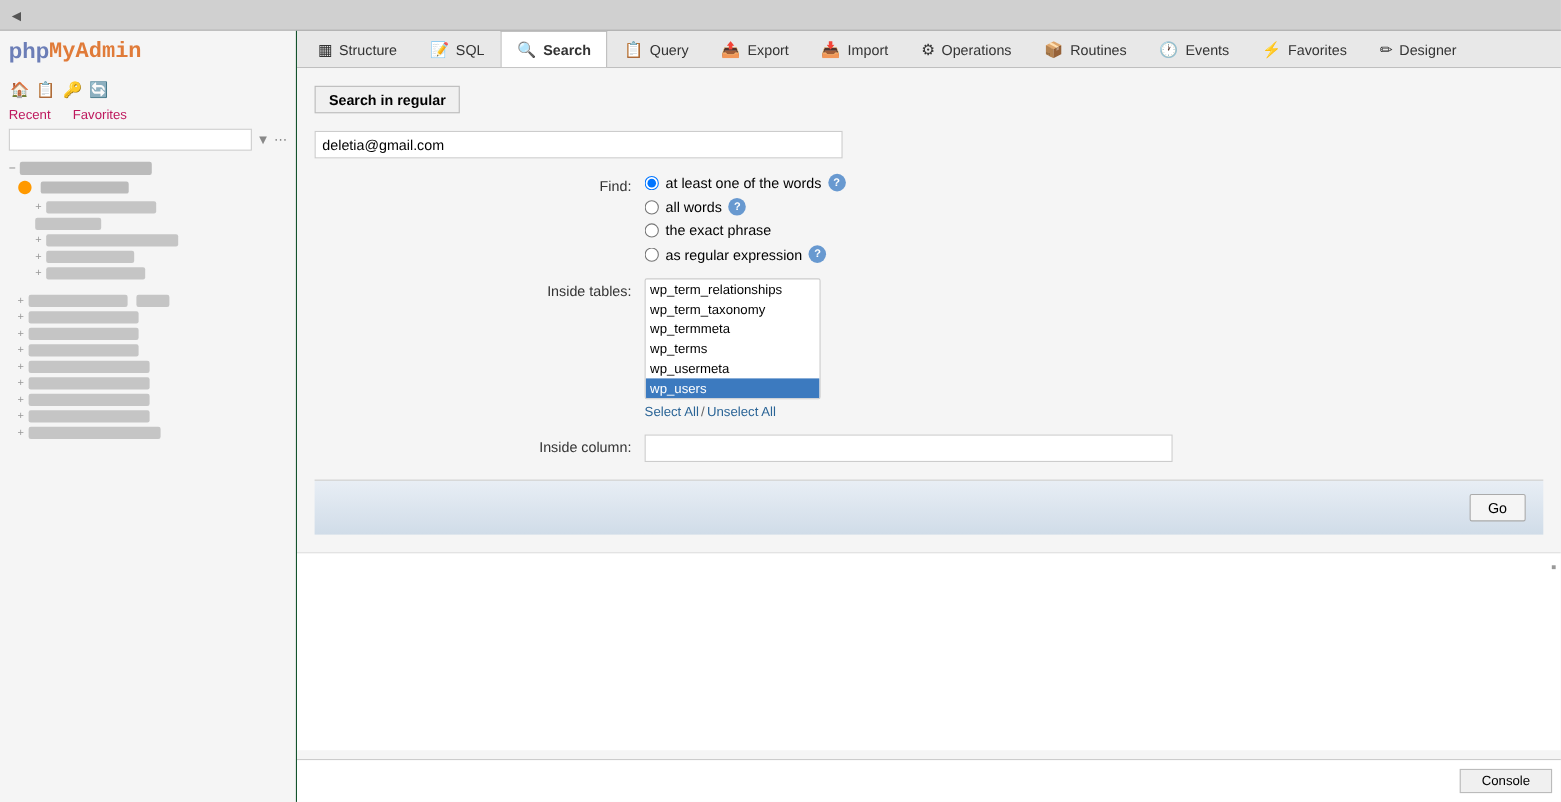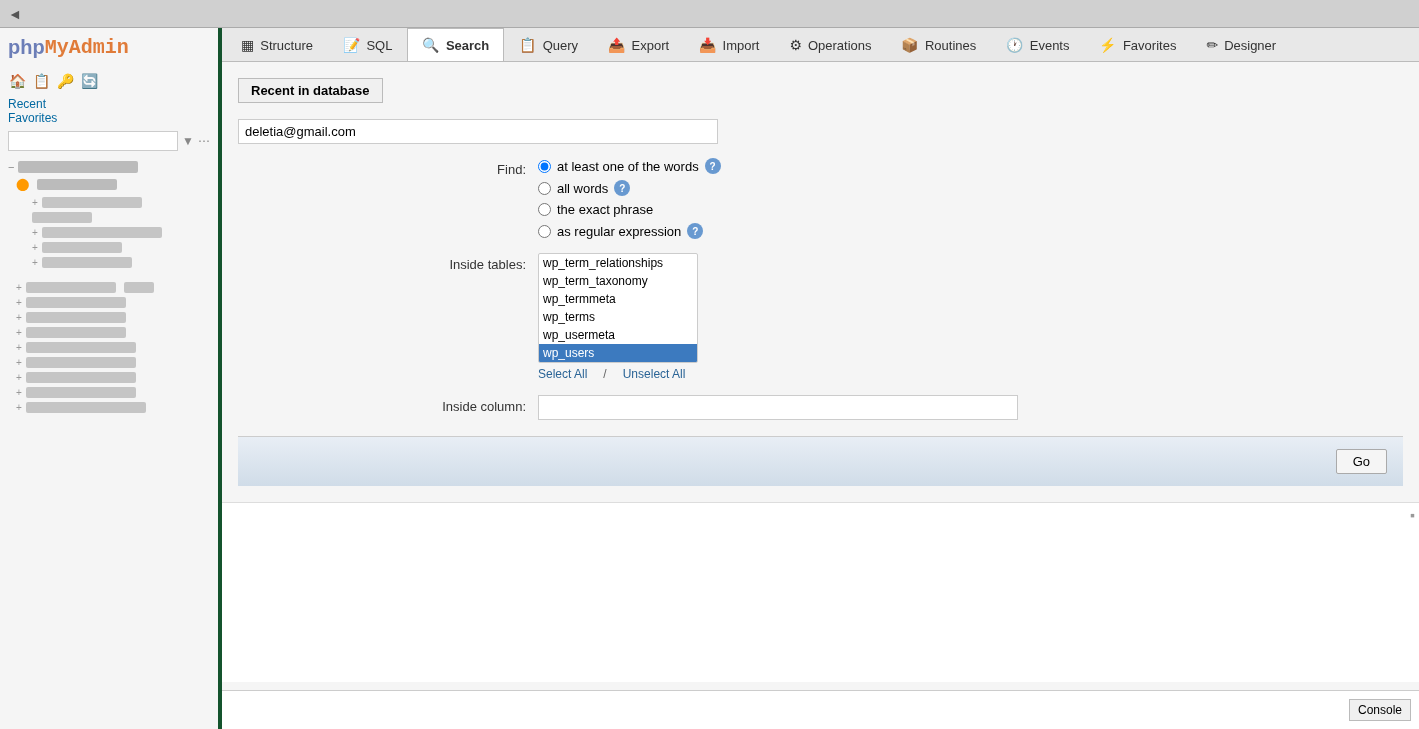--- a/index.html
+++ b/index.html
@@ -27,23 +27,23 @@
       margin-right: 8px;
       color: #555;
       font-size: 14px;
     }
 
     
     .app-wrapper { display: flex; height: calc(100vh - 28px); }
 
     
     .sidebar {
-      width: 222px;
+      width: 270px;
       background: #f5f5f5;
-      border-right: 4px solid #14532d;
+      border-right: 1px solid #14532d;
       overflow-y: auto;
       flex-shrink: 0;
     }
 
     .sidebar-header {
       padding: 8px;
       display: flex;
       align-items: center;
       justify-content: space-between;
     }
@@ -65,25 +65,24 @@
       height: 20px;
       display: flex;
       align-items: center;
       justify-content: center;
       cursor: pointer;
       font-size: 14px;
     }
 
     .sidebar-links {
       display: flex;
-      gap: 0;
+      gap: 20px;
       padding: 2px 8px;
       font-size: 12px;
-      color: #0369a1;
-      flex-direction: column;
+      color: #be185d;
     }
 
     .sidebar-search {
       padding: 4px 8px;
       display: flex;
       align-items: center;
       gap: 4px;
     }
     .sidebar-search-input {
       flex: 1;
@@ -237,21 +236,21 @@
     }
     .tables-select option { padding: 2px 4px; }
     .tables-select option:checked,
     .tables-select option.selected {
       background: #3c7abf;
       color: white;
     }
 
     .select-links {
       display: flex;
-      gap: 16px;
+      gap: 2px;
       font-size: 12px;
       margin-top: 4px;
     }
     .select-links a {
       color: #2a6496;
       text-decoration: none;
       cursor: pointer;
     }
     .select-links span { color: #666; }
 
@@ -280,21 +279,21 @@
 
     .bottom-bar {
       background: #fff;
       border-top: 1px solid #ccc;
       padding: 8px;
       display: flex;
       justify-content: flex-end;
     }
 
     .console-btn {
-      padding: 3px 8px;
+      padding: 3px 19px;
       background: #f0f0f0;
       border: 1px solid #bbb;
       font-size: 12px;
       cursor: pointer;
     }
   </style>
 </head>
 <body>
 
 <div class="browser-chrome">
@@ -446,21 +445,21 @@
       </div>
       <div class="tab">
         <span class="tab-icon">✏</span>
         <span>Designer</span>
       </div>
     </div>
 
     <div class="content-area">
       <div class="content-panel">
         
-        <div class="page-title-btn">Recent in database</div>
+        <div class="page-title-btn">Search in regular</div>
 
         
         <div class="form-section">
 
           <div class="form-row">
             <div class="form-field">
               <input type="text" class="text-input" value="deletia@gmail.com" style="">
             </div>
           </div>
 

